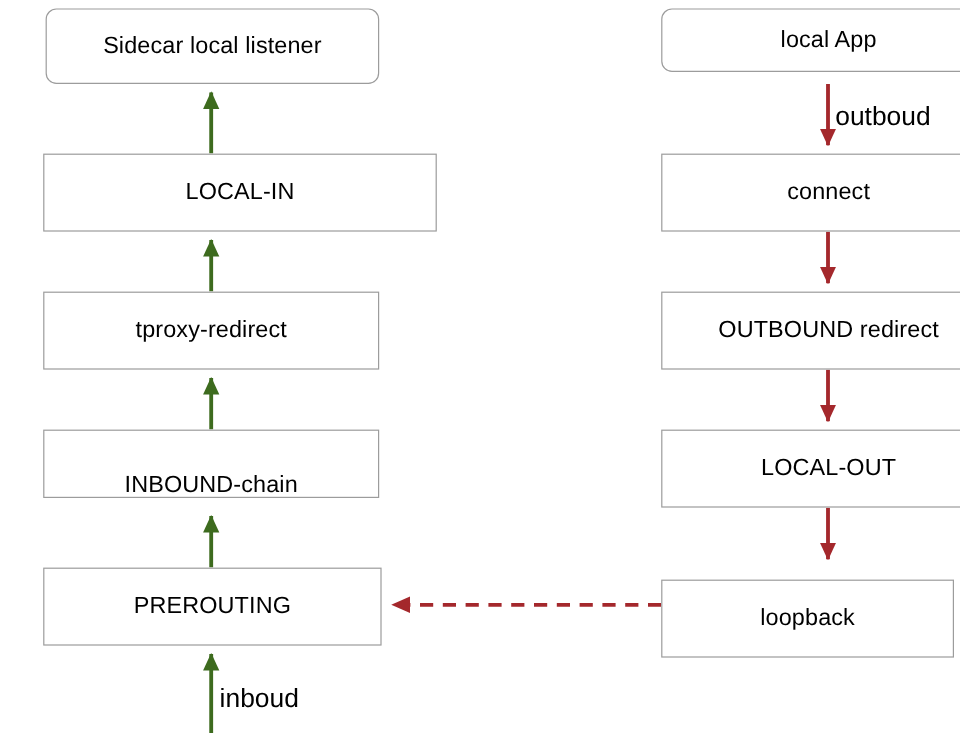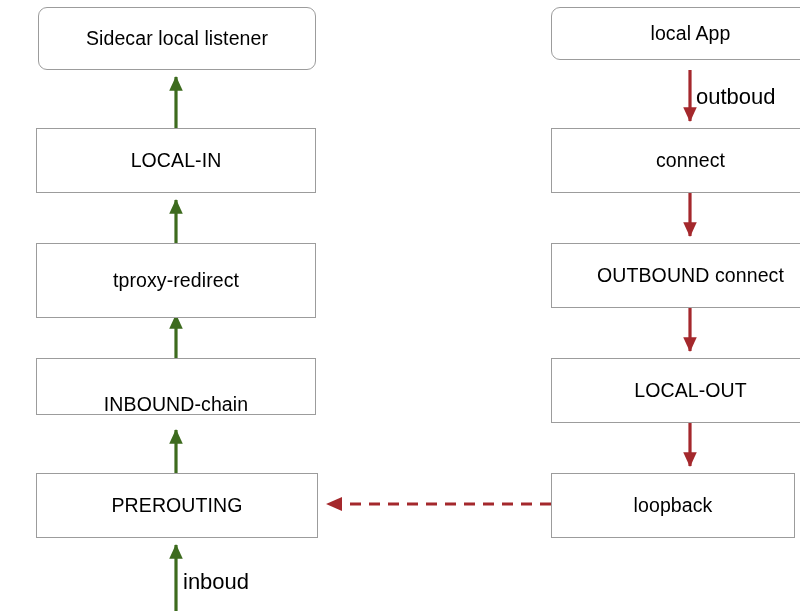--- a/index.html
+++ b/index.html
@@ -86,53 +86,53 @@
 
     <line x1="657" y1="423" x2="657" y2="466" stroke="#a4282c" stroke-width="3.2" marker-end="url(#arrow-red)"></line>
 
     <line x1="518" y1="504" x2="294" y2="504" stroke="#a4282c" stroke-width="3.2" stroke-dasharray="11 8" marker-end="url(#arrow-red-dashed)"></line>
   </svg>
 
   <div class="node rounded" style="left:5px; top:7px; width:278px; height:63px;">
     <span>Sidecar local listener</span>
   </div>
 
-  <div class="node" style="left:3px; top:128px; width:280px; height:65px;">
+  <div class="node" style="left:3px; top:128px; width:328px; height:65px;">
     <span>LOCAL-IN</span>
   </div>
 
-  <div class="node" style="left:3px; top:243px; width:280px; height:75px;">
+  <div class="node" style="left:3px; top:243px; width:280px; height:65px;">
     <span>tproxy-redirect</span>
   </div>
 
   <div class="node" style="left:3px; top:358px; width:280px; height:57px;align-items:flex-end;">
     <span>INBOUND-chain</span>
   </div>
 
   <div class="node" style="left:3px; top:473px; width:282px; height:65px;">
     <span>PREROUTING</span>
   </div>
 
   <div class="node rounded" style="left:518px; top:7px; width:279px; height:53px;">
     <span>local App</span>
   </div>
 
   <div class="node" style="left:518px; top:128px; width:279px; height:65px;">
     <span>connect</span>
   </div>
 
   <div class="node" style="left:518px; top:243px; width:279px; height:65px;">
-    <span>OUTBOUND connect</span>
+    <span>OUTBOUND redirect</span>
   </div>
 
   <div class="node" style="left:518px; top:358px; width:279px; height:65px;">
     <span>LOCAL-OUT</span>
   </div>
 
-  <div class="node" style="left:518px; top:473px; width:244px; height:65px;">
+  <div class="node" style="left:518px; top:483px; width:244px; height:65px;">
     <span>loopback</span>
   </div>
 
   <div class="edge-label" style="left:150px; top:571px;">inboud</div>
 
   <div class="edge-label" style="left:663px; top:86px;">outboud</div>
 
 </div>
 
 </body></html>

